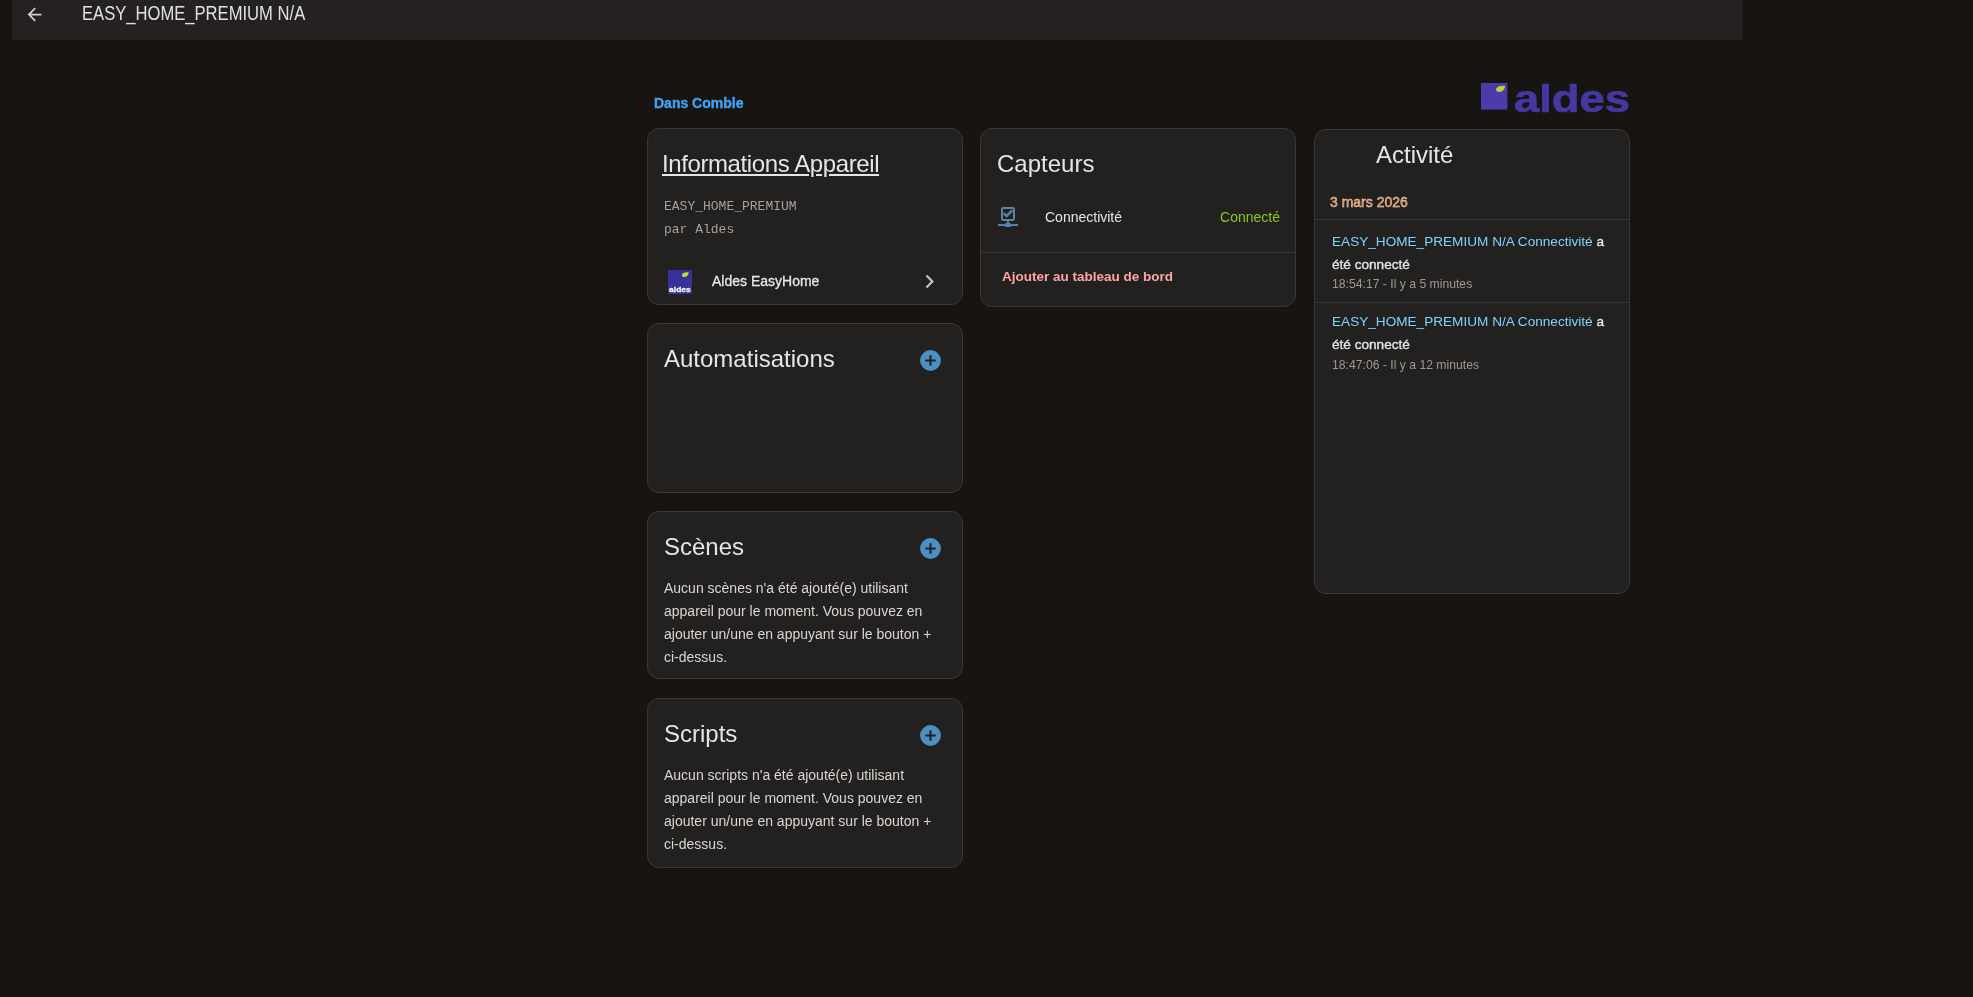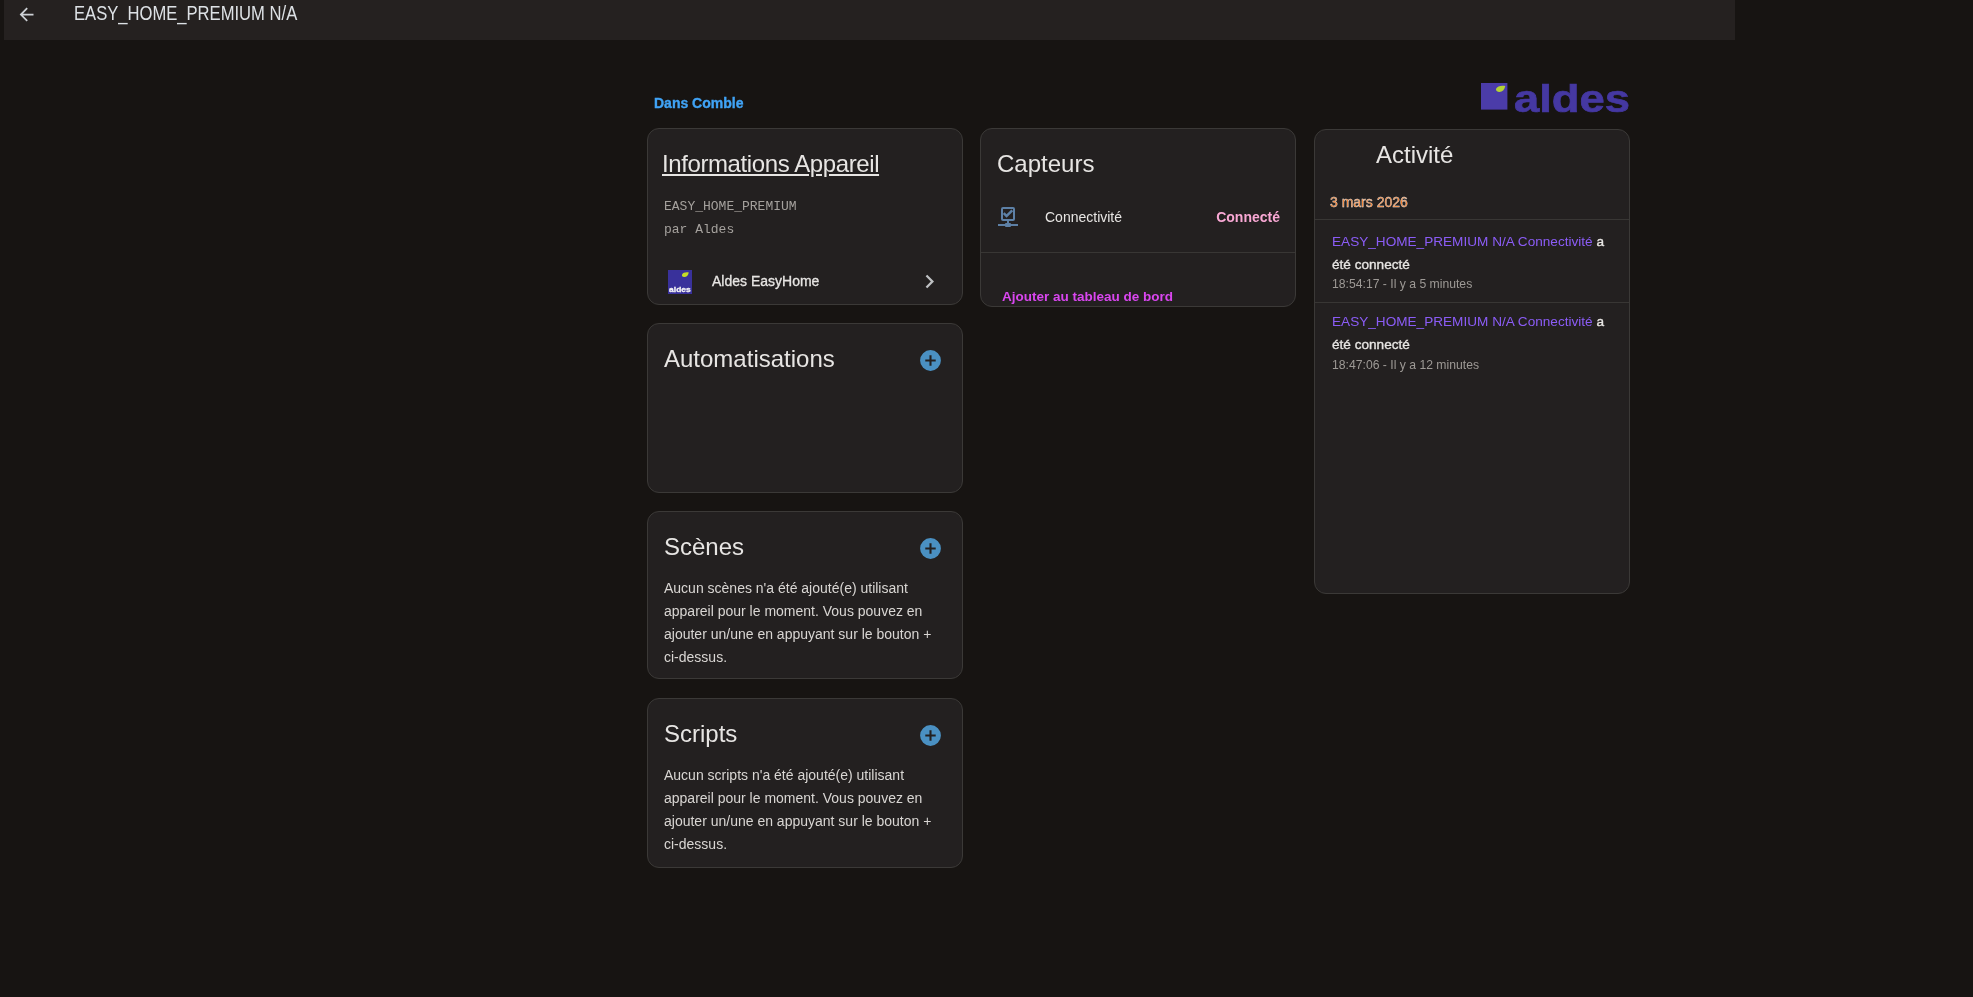--- a/index.html
+++ b/index.html
@@ -1,27 +1,27 @@
 <!DOCTYPE html>
 <html><head>
 <meta charset="utf-8">
 <style>
 html,body{margin:0;padding:0;width:1973px;height:997px;background:#171412;overflow:hidden;
 font-family:"Liberation Sans",sans-serif;-webkit-font-smoothing:antialiased;}
 .abs{position:absolute;}
-#bar{position:absolute;left:4px;top:0;width:1731px;height:40px;background:#252120;}
+#bar{position:absolute;left:12px;top:0;width:1731px;height:40px;background:#252120;}
 #bartitle{position:absolute;left:70px;top:3px;font-size:20px;line-height:20px;color:#dde1e5;font-weight:400;transform:scaleX(0.83);transform-origin:0 0;}
 .card{position:absolute;background:#232020;border:1px solid #3b3937;border-radius:12px;box-sizing:border-box;}
 .ctitle{position:absolute;left:16px;font-size:24px;line-height:24px;font-weight:400;color:#e7e5e3;letter-spacing:0;}
 .body{position:absolute;left:16px;font-size:14px;line-height:23px;color:#d9d6d3;}
 .sec{color:#a5a19d;font-family:Liberation Mono, monospace;}
 .divider{position:absolute;left:0;width:100%;height:1px;background:#383634;}
 .msg{left:17px;width:285px;font-size:13.6px;line-height:23px;color:#e7e5e3;}
 .msg .strong{-webkit-text-stroke:0.35px #e7e5e3;}
-.msg .elink{color:#8b5cf6;}
+.msg .elink{color:#7dd3fc;}
 .tstamp{left:17px;font-size:12.2px;line-height:16px;color:#9d9995;}
 </style>
 </head>
 <body>
 <div id="bar">
   <svg class="abs" style="left:12px;top:3.5px" width="21" height="21" viewBox="0 0 24 24">
       <path fill="#ccd0d4" d="M20,11V13H8L13.5,18.5L12.08,19.92L4.16,12L12.08,4.08L13.5,5.5L8,11H20Z"></path>
     </svg>
   <div id="bartitle">EASY_HOME_PREMIUM&nbsp;N/A</div>
 </div>
@@ -70,23 +70,23 @@
     </svg>
   <div class="body" style="top:65px;white-space:nowrap;">Aucun scripts n'a été ajouté(e) utilisant<br>appareil pour le moment. Vous pouvez en<br>ajouter un/une en appuyant sur le bouton +<br>ci-dessus.</div>
 </div>
 
 <div class="card" style="left:980px;top:128px;width:316px;height:179px;">
   <div class="ctitle" style="top:23px;">Capteurs</div>
   <svg class="abs" style="left:15px;top:75px" width="24" height="24" viewBox="0 0 24 24">
       <path fill-rule="evenodd" fill="#5d80a6" d="M15,20A1,1 0 0,0 14,19H13V17H17A2,2 0 0,0 19,15V5A2,2 0 0,0 17,3H7A2,2 0 0,0 5,5V15A2,2 0 0,0 7,17H11V19H10A1,1 0 0,0 9,20H2V22H9A1,1 0 0,0 10,23H14A1,1 0 0,0 15,22H22V20H15M7,5H17V15H7V5M10.55,13.75L6.85,10.05L8.55,8.35L10.55,10.35L15.45,5.45L17.15,7.15L10.55,13.75Z"></path>
     </svg>
   <div class="abs" style="left:64px;top:78px;font-size:14px;line-height:20px;color:#e7e5e3;">Connectivité</div>
-  <div class="abs" style="right:15px;top:78px;font-size:14px;line-height:20px;color:#f9a8d4;font-weight:bold;">Connecté</div>
+  <div class="abs" style="right:15px;top:78px;font-size:14px;line-height:20px;color:#84cc16;">Connecté</div>
   <div class="divider" style="top:123px;"></div>
-  <div class="abs" style="left:21px;top:138px;font-size:13.5px;line-height:20px;color:#d946ef;font-weight:700;margin-top:20px;">Ajouter au tableau de bord</div>
+  <div class="abs" style="left:21px;top:138px;font-size:13.5px;line-height:20px;color:#fca5a5;font-weight:700;">Ajouter au tableau de bord</div>
 </div>
 
 <div class="card" style="left:1314px;top:129px;width:316px;height:465px;">
   <div class="ctitle" style="top:13px;margin-left:45px;">Activité</div>
   <div class="abs" style="left:15px;top:65px;font-size:14px;line-height:14px;color:#f97316;-webkit-text-stroke:0.4px #e7e5e3;">3 mars 2026</div>
   <div class="divider" style="top:89px;"></div>
   <div class="abs msg" style="top:100px;">
     <span class="elink">EASY_HOME_PREMIUM N/A Connectivité</span> <span class="strong">a<br>été connecté</span>
   </div>
   <div class="abs tstamp" style="top:146px;">18:54:17 - Il y a 5 minutes</div>

